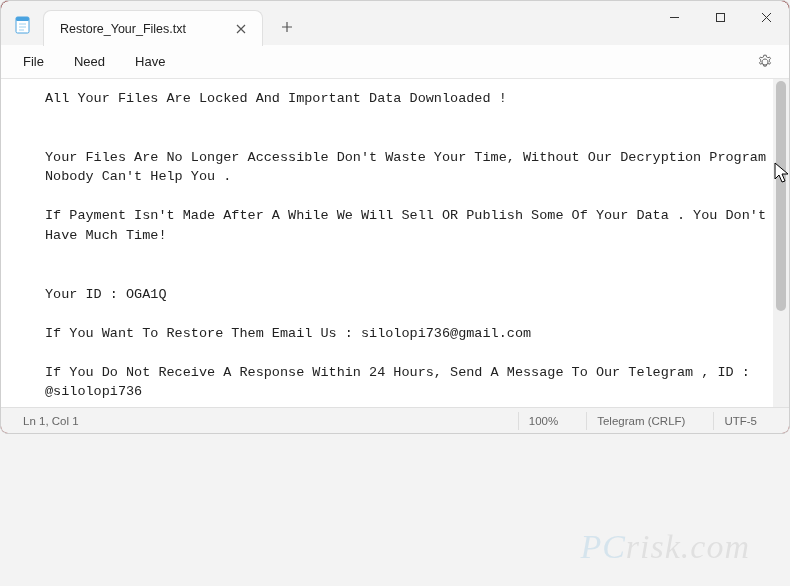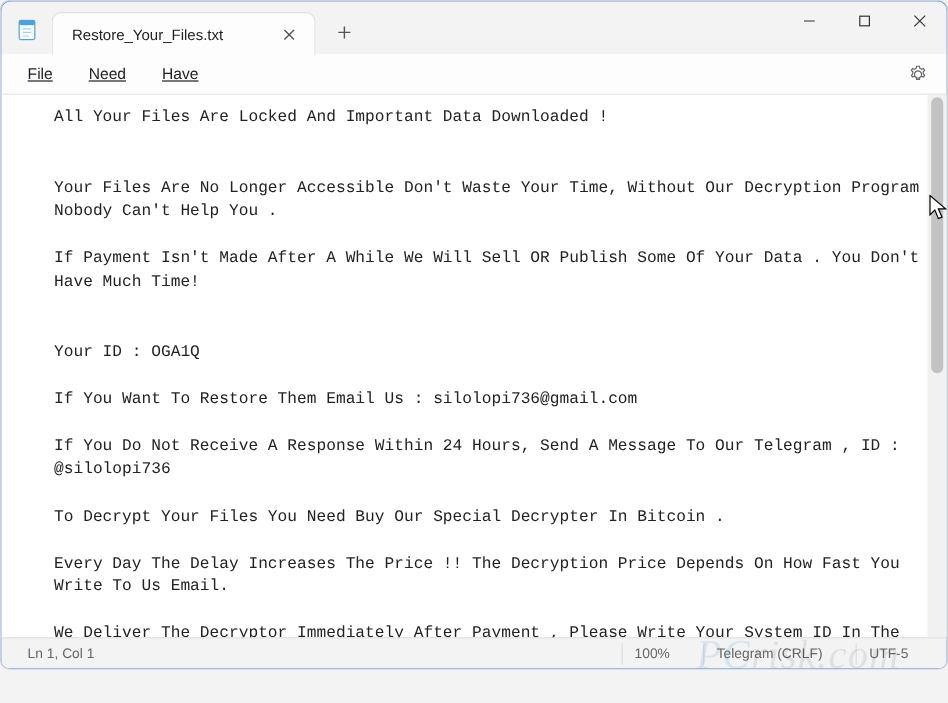--- a/index.html
+++ b/index.html
@@ -4,22 +4,22 @@
 <style>
   * { margin: 0; padding: 0; box-sizing: border-box; }
   body {
     width: 790px; height: 586px;
     font-family: "Segoe UI", Arial, sans-serif;
     background: #f3f3f3;
     overflow: hidden;
     position: relative;
   }
   .window {
-    width: 790px; height: 558px;
-    background: #3b82f6;
+    width: 790px; height: 434px;
+    background: #7f1d1d;
     border: 1px solid #cfcfcf;
     border-radius: 8px;
     display: flex;
     flex-direction: column;
     overflow: hidden;
   }
   
   .titlebar {
     height: 44px;
     background: #f3f3f3;
@@ -83,21 +83,20 @@
     display: flex;
     align-items: center;
     padding: 0 8px;
     gap: 2px;
   }
   .menu-item {
     padding: 4px 14px;
     font-size: 13px;
     color: #222;
     border-radius: 4px;
-    text-decoration: underline;
   }
   .gear {
     margin-left: auto;
     padding: 4px 8px;
     color: #555;
   }
   
   .content-wrap {
     flex: 1;
     display: flex;

